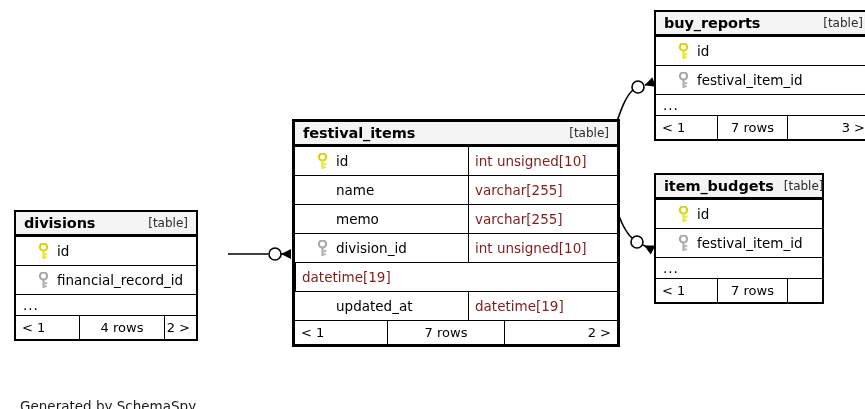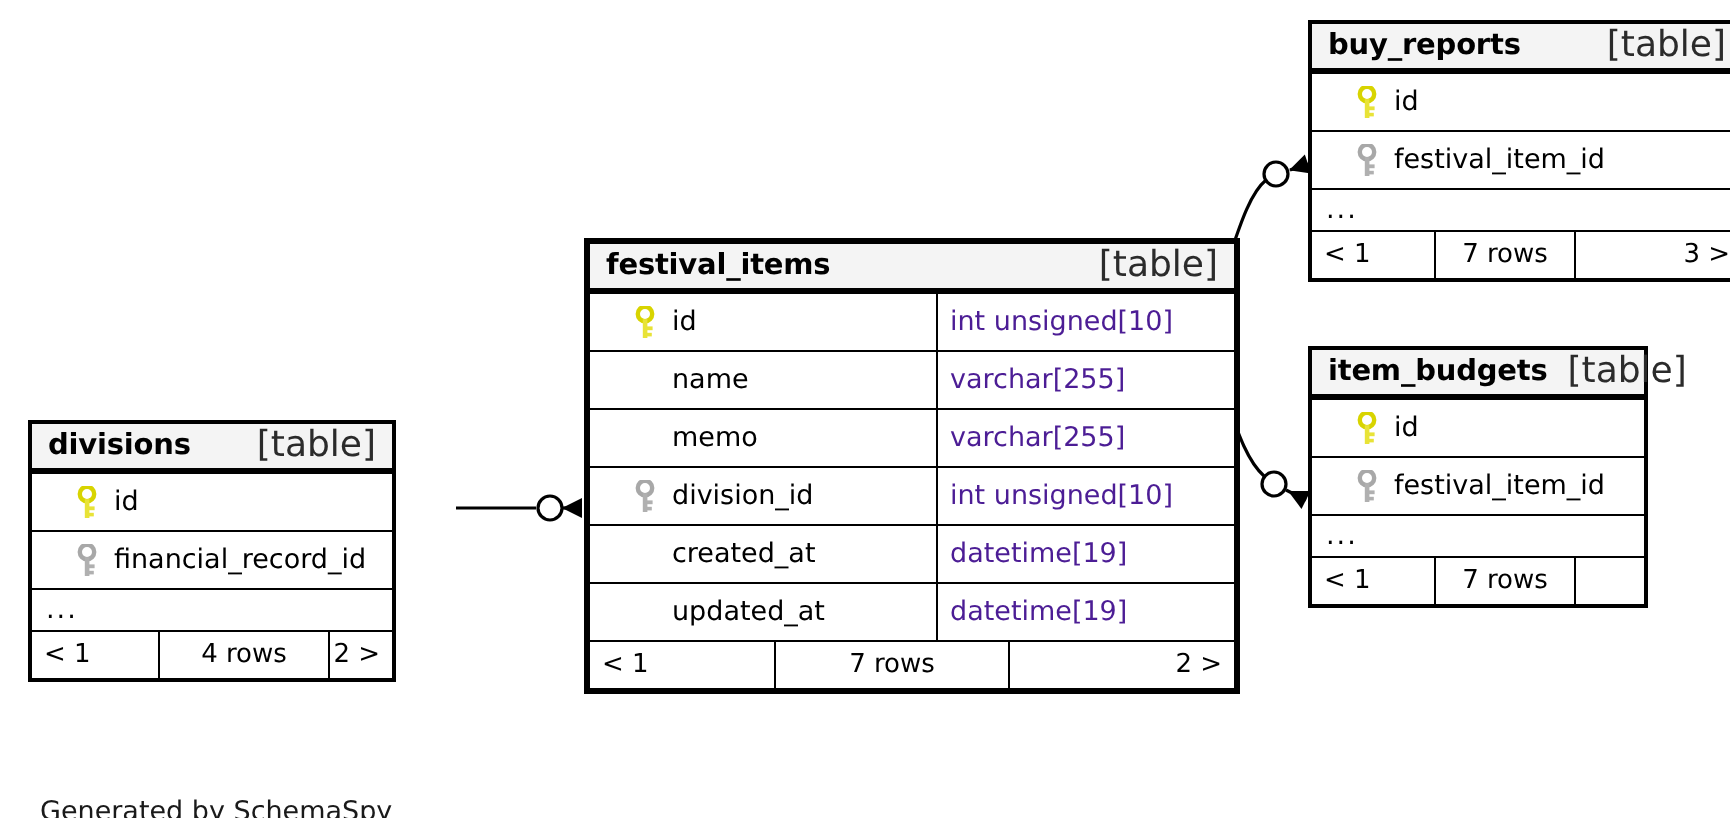--- a/index.html
+++ b/index.html
@@ -48,21 +48,21 @@
     box-sizing: border-box;
   }
   .tbl-name {
     font-size: 14.5px;
     font-weight: bold;
     color: #000000;
     letter-spacing: -0.1px;
     white-space: nowrap;
   }
   .tbl-kind {
-    font-size: 18px;
+    font-size: 12px;
     color: #2b2b2b;
     white-space: nowrap;
     padding-left: 10px;
   }
 
   
   .col-row {
     display: flex;
     align-items: stretch;
     border-top: 1px solid #000000;
@@ -83,21 +83,21 @@
     overflow: hidden;
   }
   .col-type {
     display: flex;
     align-items: center;
     flex: 0 0 auto;
     border-left: 1px solid #000000;
     padding-left: 6px;
     padding-right: 6px;
     font-size: 13.5px;
-    color: #4c1d95;
+    color: #7f1d1d;
     white-space: nowrap;
   }
 
   
   .keyslot {
     flex: 0 0 auto;
     width: 16px;
     height: 100%;
     display: flex;
     align-items: center;
@@ -238,24 +238,20 @@
           <rect x="6.5" y="10.2" width="2.8" height="1.9" fill="#b0b0b0"></rect>
           <rect x="6.5" y="13.4" width="2.4" height="1.8" fill="#b0b0b0"></rect>
         </svg>
       </span>
       <span>division_id</span>
     </span>
     <span class="col-type" style="width:136px;">int unsigned[10]</span>
   </div>
 
   <div class="col-row">
-    <span class="col-name">
-      <span class="keyslot blank"></span>
-      <span>created_at</span>
-    </span>
     <span class="col-type" style="width:136px;">datetime[19]</span>
   </div>
 
   <div class="col-row">
     <span class="col-name">
       <span class="keyslot blank"></span>
       <span>updated_at</span>
     </span>
     <span class="col-type" style="width:136px;">datetime[19]</span>
   </div>

